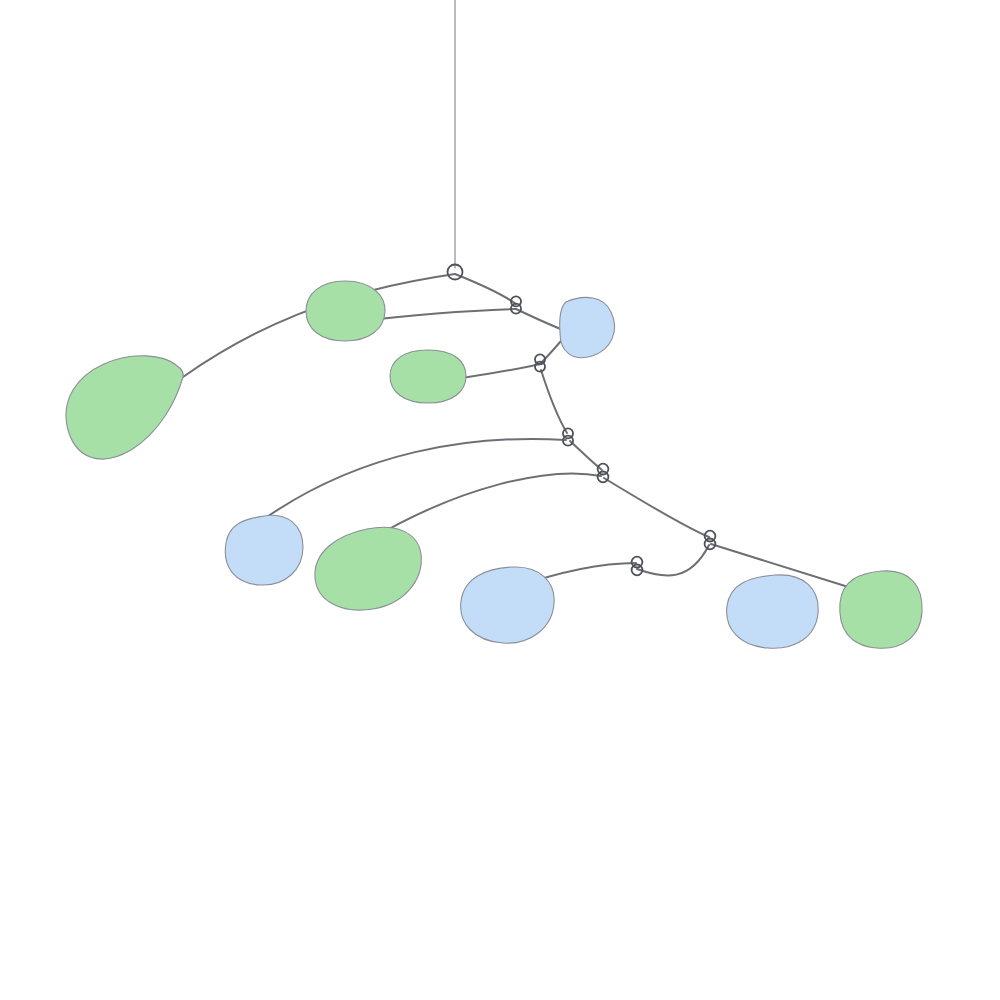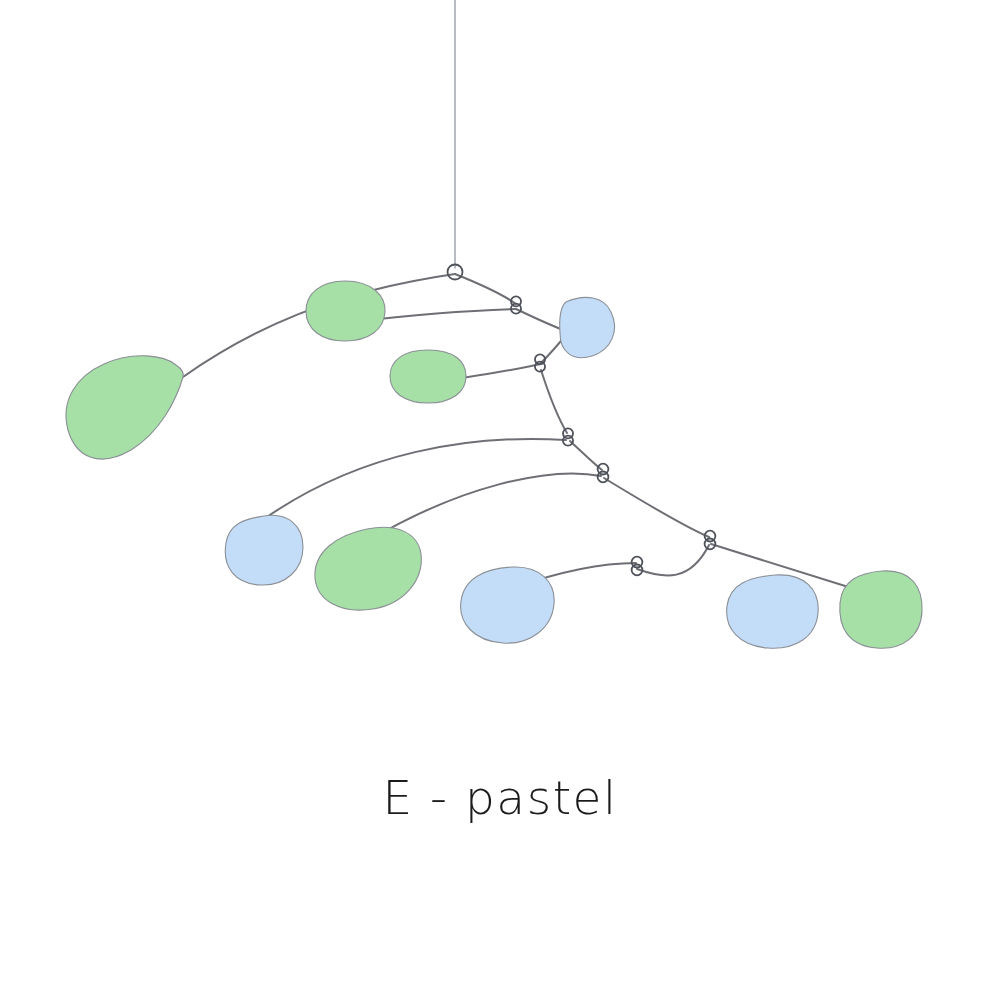--- a/index.html
+++ b/index.html
@@ -107,15 +107,14 @@
           <circle cx="710" cy="543.9" r="5.3999999999999995"></circle>
         </g>
         <g>
           <circle cx="637" cy="562.1" r="5.3999999999999995"></circle>
           <circle cx="637" cy="569.9" r="5.3999999999999995"></circle>
         </g>
       </g>
 
   </svg>
 
-  <div class="caption" style="color: rgb(27, 27, 27);">E - pastel</div>
 
 </div>
 
 </body></html>

